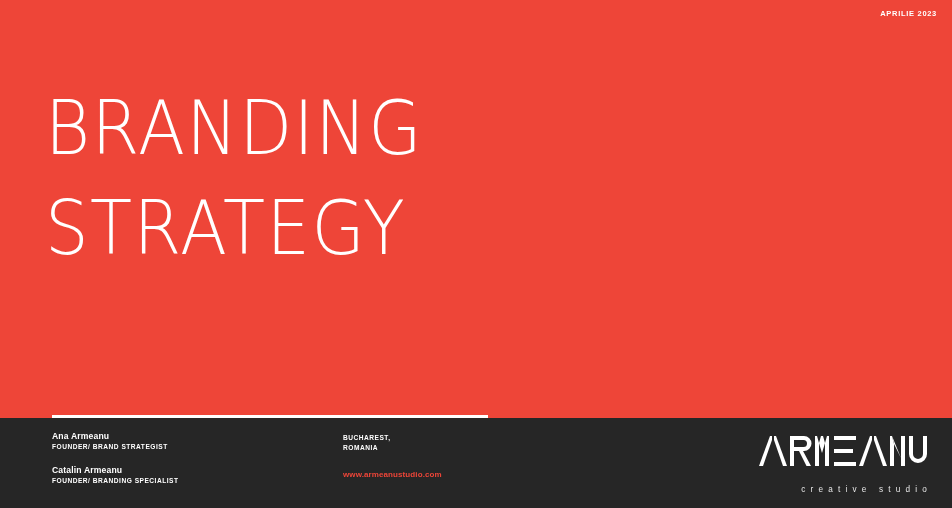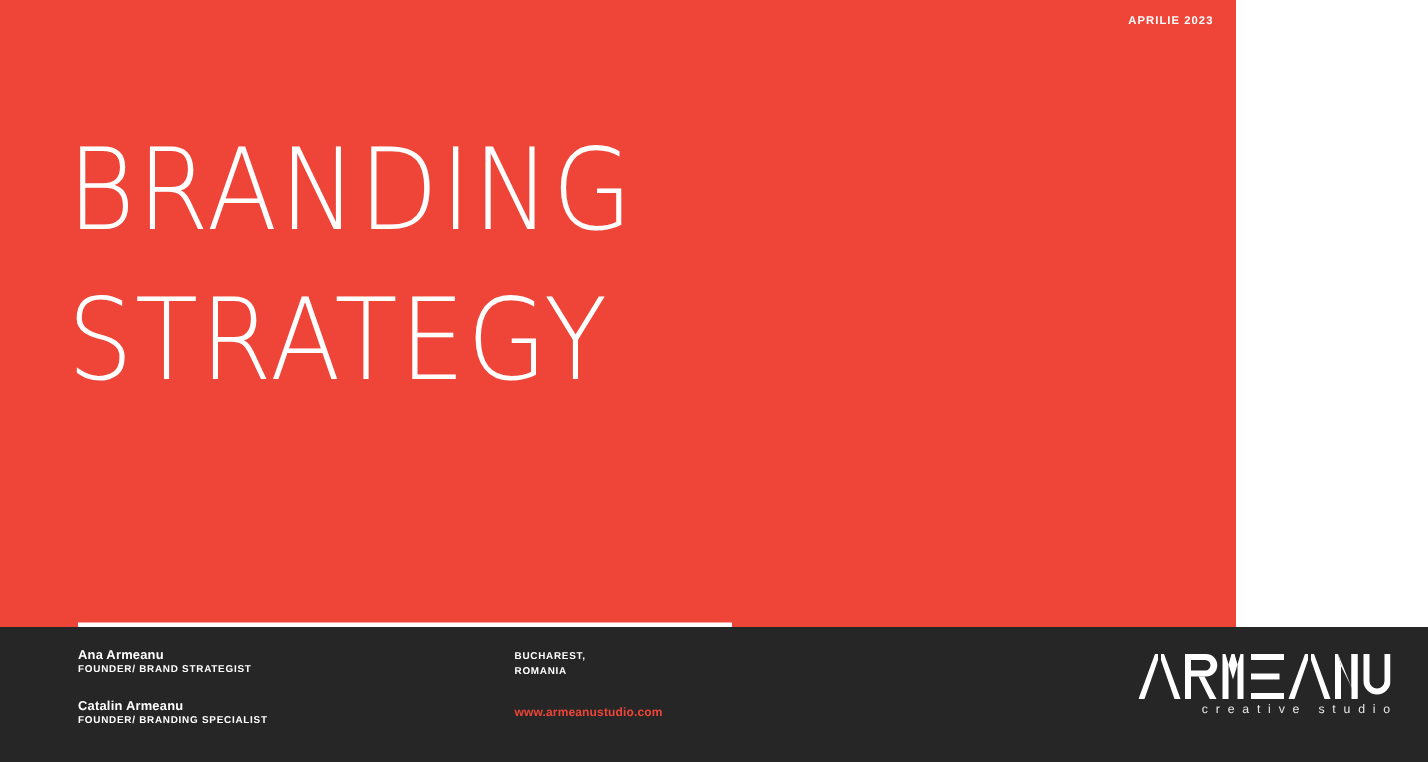--- a/index.html
+++ b/index.html
@@ -5,21 +5,21 @@
   * { margin:0; padding:0; box-sizing:border-box; }
 
   html, body {
     width:952px; height:508px;
     overflow:hidden;
     font-family:"Liberation Sans", sans-serif;
   }
 
   #slide {
     position:relative;
-    width:824px; height:508px;
+    width:952px; height:508px;
     background:#ee4538;
   }
 
   
   #date-label {
     position:absolute;
     top:9px; right:15px;
     color:#ffffff;
     font-size:7.5px;
     font-weight:bold;
@@ -118,21 +118,21 @@
 
   
   #logo-col {
     position:absolute;
     right:18px; top:18px;
     width:175px;
   }
   #logo-mark { display:block; width:168px; height:30px; }
   #logo-tagline {
     display:block;
-    margin-top:2px;
+    margin-top:19px;
     color:#e8e8e8;
     font-size:8.2px;
     font-weight:normal;
     letter-spacing:5.2px;
     text-align:right;
     padding-right:2px;
     white-space:nowrap;
   }
 </style>
 </head>

